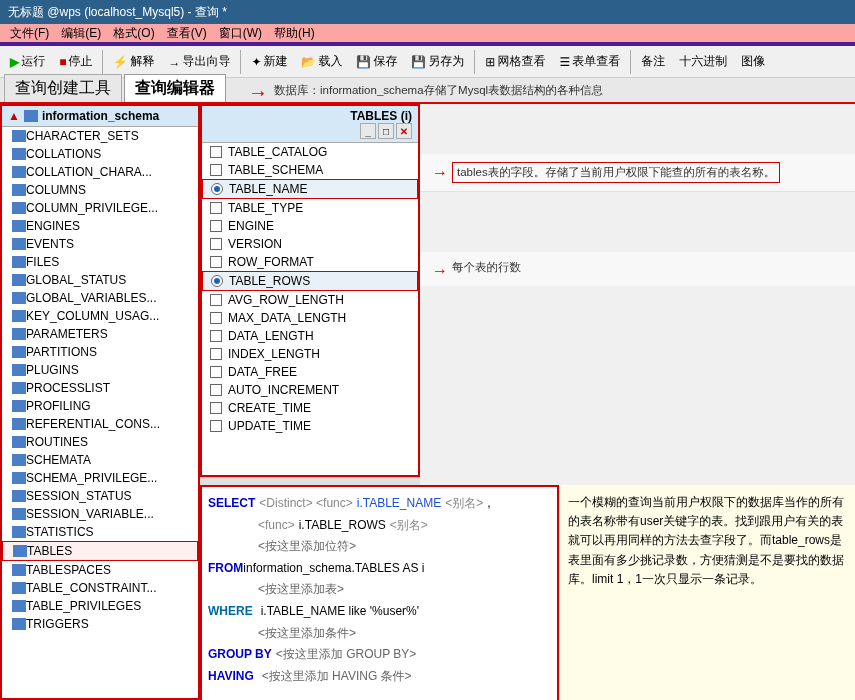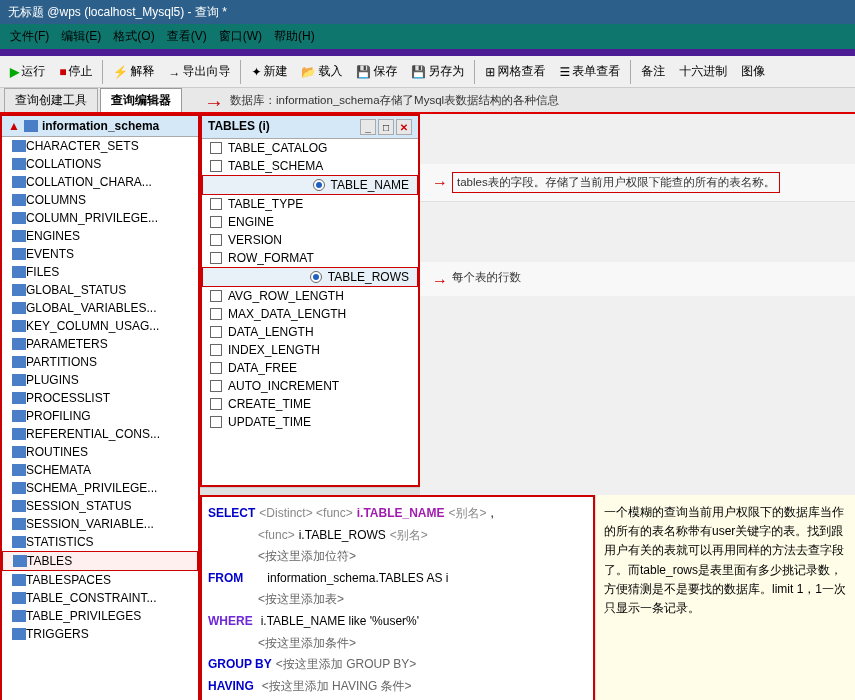--- a/index.html
+++ b/index.html
@@ -11,26 +11,26 @@
       color: white;
       padding: 4px 8px;
       font-size: 12px;
       display: flex;
       align-items: center;
       height: 24px;
     }
     
     
     .menu-bar {
-      background: #0f766e;
-      border-bottom: 7px solid #4c1d95;
+      background: #fca5a5;
+      border-bottom: 4px solid #4c1d95;
       display: flex;
       align-items: center;
       padding: 2px 4px;
-      height: 32px;
+      height: 22px;
     }
     .menu-item {
       padding: 2px 6px;
       cursor: pointer;
       font-size: 12px;
     }
     
     
     .toolbar {
       background: #f0f0f0;
@@ -61,21 +61,21 @@
       padding: 2px 4px 0 4px;
       border-bottom: 2px solid #d00;
       height: 26px;
     }
     .tab {
       padding: 3px 10px;
       border: 1px solid #aaa;
       border-bottom: none;
       background: #e8e8e8;
       cursor: pointer;
-      font-size: 12px;
+      font-size: 16px;
       margin-right: 2px;
     }
     .tab.active {
       background: white;
       border-color: #999;
       font-weight: bold;
     }
     
     
     .main-content {
@@ -129,24 +129,25 @@
       background: white;
       margin: 0;
       overflow-y: auto;
       flex: 1;
     }
     .tables-panel-header {
       background: #d4e8f8;
       padding: 3px 6px;
       border-bottom: 1px solid #aaa;
       display: flex;
-      align-items: flex-start;
+      align-items: flex-end;
       justify-content: space-between;
       font-weight: bold;
       font-size: 13px;
+      flex-direction: column;
     }
     .tables-panel-header-left {
       display: flex;
       align-items: center;
       gap: 4px;
     }
     .tables-panel-controls {
       display: flex;
       gap: 2px;
     }
@@ -161,21 +162,21 @@
       justify-content: center;
       font-size: 10px;
     }
     .column-row {
       display: flex;
       align-items: center;
       padding: 2px 8px;
       gap: 6px;
       font-size: 11px;
     }
-    .column-row.selected-row { background: #e8f0f8; justify-content: flex-end; }
+    .column-row.selected-row { background: #e8f0f8; }
     .radio-dot {
       width: 12px;
       height: 12px;
       border: 1px solid #666;
       border-radius: 50%;
       display: flex;
       align-items: center;
       justify-content: center;
       flex-shrink: 0;
       background: white;
@@ -202,34 +203,34 @@
       height: 236px;
       flex-shrink: 0;
       overflow-y: auto;
       padding: 6px;
       font-size: 11px;
       line-height: 1.6;
     }
     
     
     .right-panel {
-      width: 260px;
+      width: 296px;
       background: #fffde8;
       padding: 8px;
       border-left: 1px solid #ddd;
       font-size: 11px;
       line-height: 1.6;
       overflow-y: auto;
       flex-shrink: 0;
     }
     
     
     .kw-select { color: #0000cc; font-weight: bold; }
     .kw-from { color: #0000cc; font-weight: bold; }
-    .kw-where { color: #6d28d9; font-weight: bold; }
+    .kw-where { color: #0369a1; font-weight: bold; }
     .kw-group { color: #0000cc; font-weight: bold; }
     .kw-having { color: #0000cc; font-weight: bold; }
     .kw-gray { color: #666; }
     
     .scrollbar-h {
       height: 8px;
       background: #e0e0e0;
       border-top: 1px solid #ccc;
     }
   </style>
@@ -538,33 +539,33 @@
       </div>
     </div>
 
     <div style="display:flex; height:215px; flex-shrink:0;">
 
       <div class="sql-area" style="flex:1; border:2px solid #cc0000;">
         <div style="line-height:1.8;">
           <div style="display:flex; gap:4px;">
             <span class="kw-select">SELECT</span>
             <span style="color:#888;">&lt;Distinct&gt; &lt;func&gt;</span>
-            <span style="color:#a21caf;font-weight:bold;">i.TABLE_NAME</span>
+            <span style="color:#1d4ed8;">i.TABLE_NAME</span>
             <span style="color:#888;">&lt;别名&gt;</span>
             <span>,</span>
           </div>
           <div style="padding-left:50px; display:flex; gap:4px;">
             <span style="color:#888;">&lt;func&gt;</span>
             <span style="color:#000;">i.TABLE_ROWS</span>
             <span style="color:#888;">&lt;别名&gt;</span>
           </div>
           <div style="padding-left:50px;">
             <span class="kw-gray">&lt;按这里添加位符&gt;</span>
           </div>
-          <div style="display:flex; gap:24px;">
+          <div style="display:flex; gap:0;">
             <span class="kw-from">FROM</span>
             <span>information_schema.TABLES AS i</span>
           </div>
           <div style="padding-left:50px;">
             <span class="kw-gray">&lt;按这里添加表&gt;</span>
           </div>
           <div style="display:flex; gap:8px;">
             <span class="kw-where">WHERE</span>
             <span>i.TABLE_NAME like '%user%'</span>
           </div>

